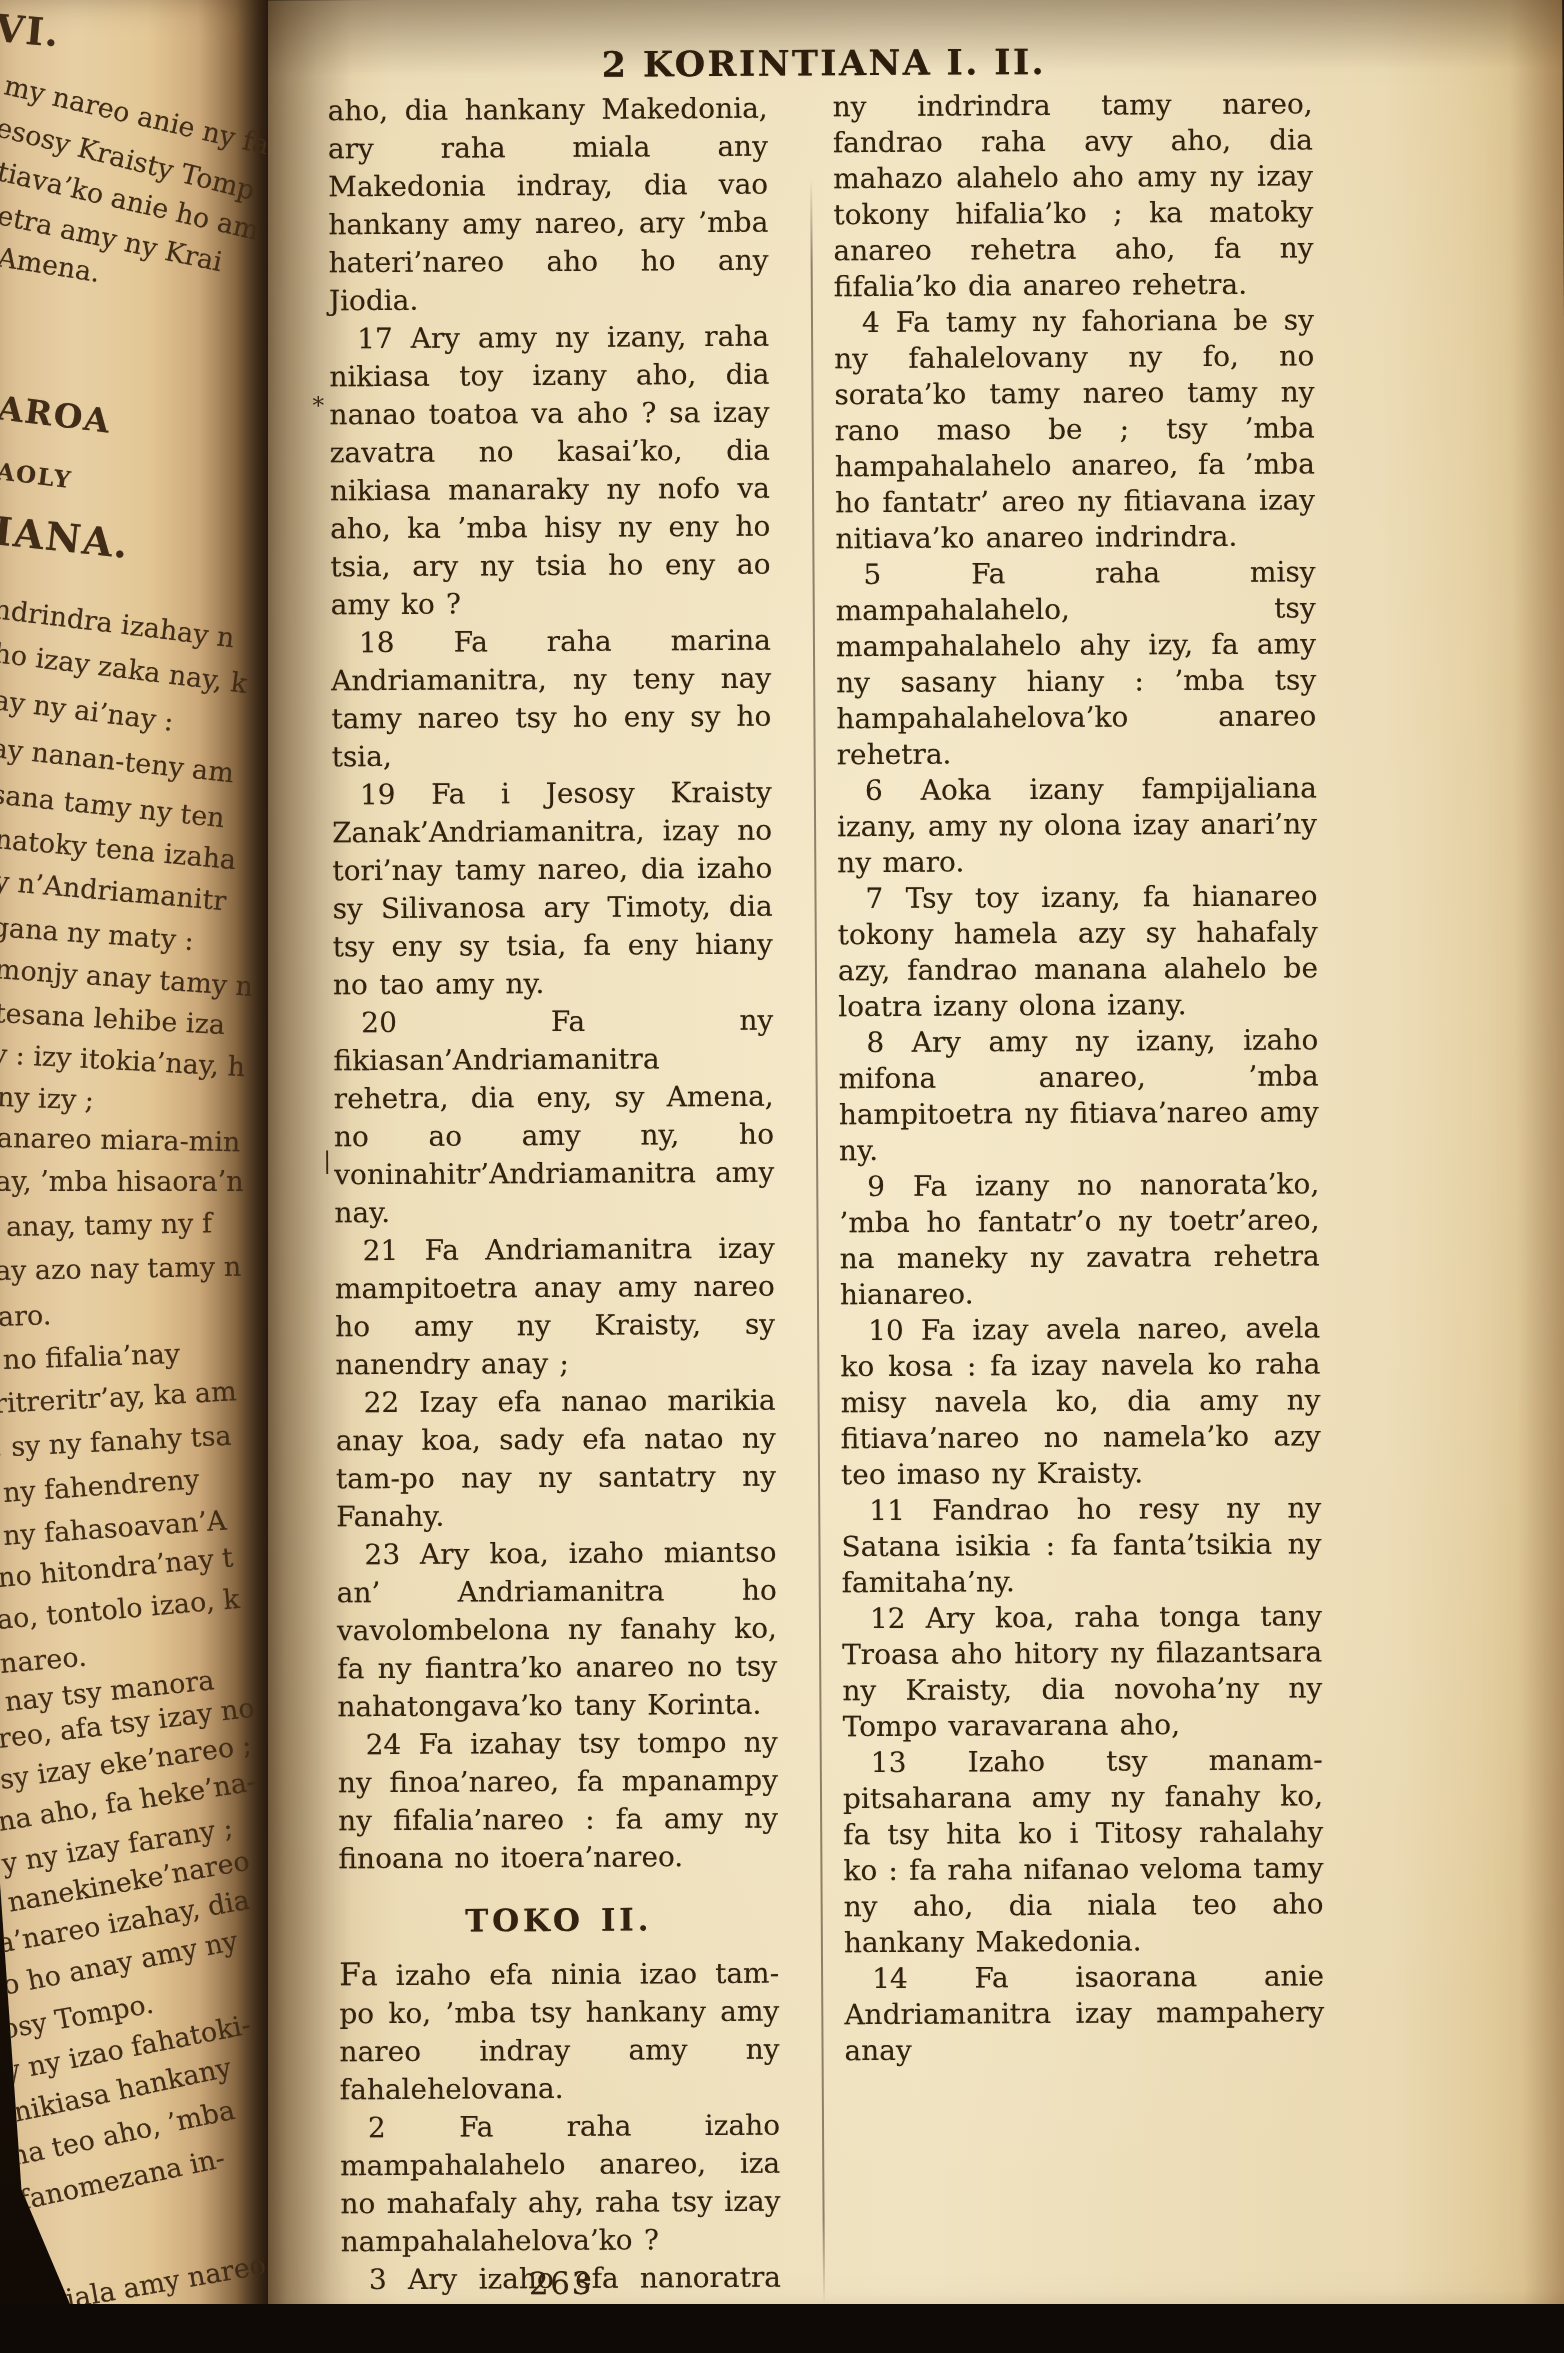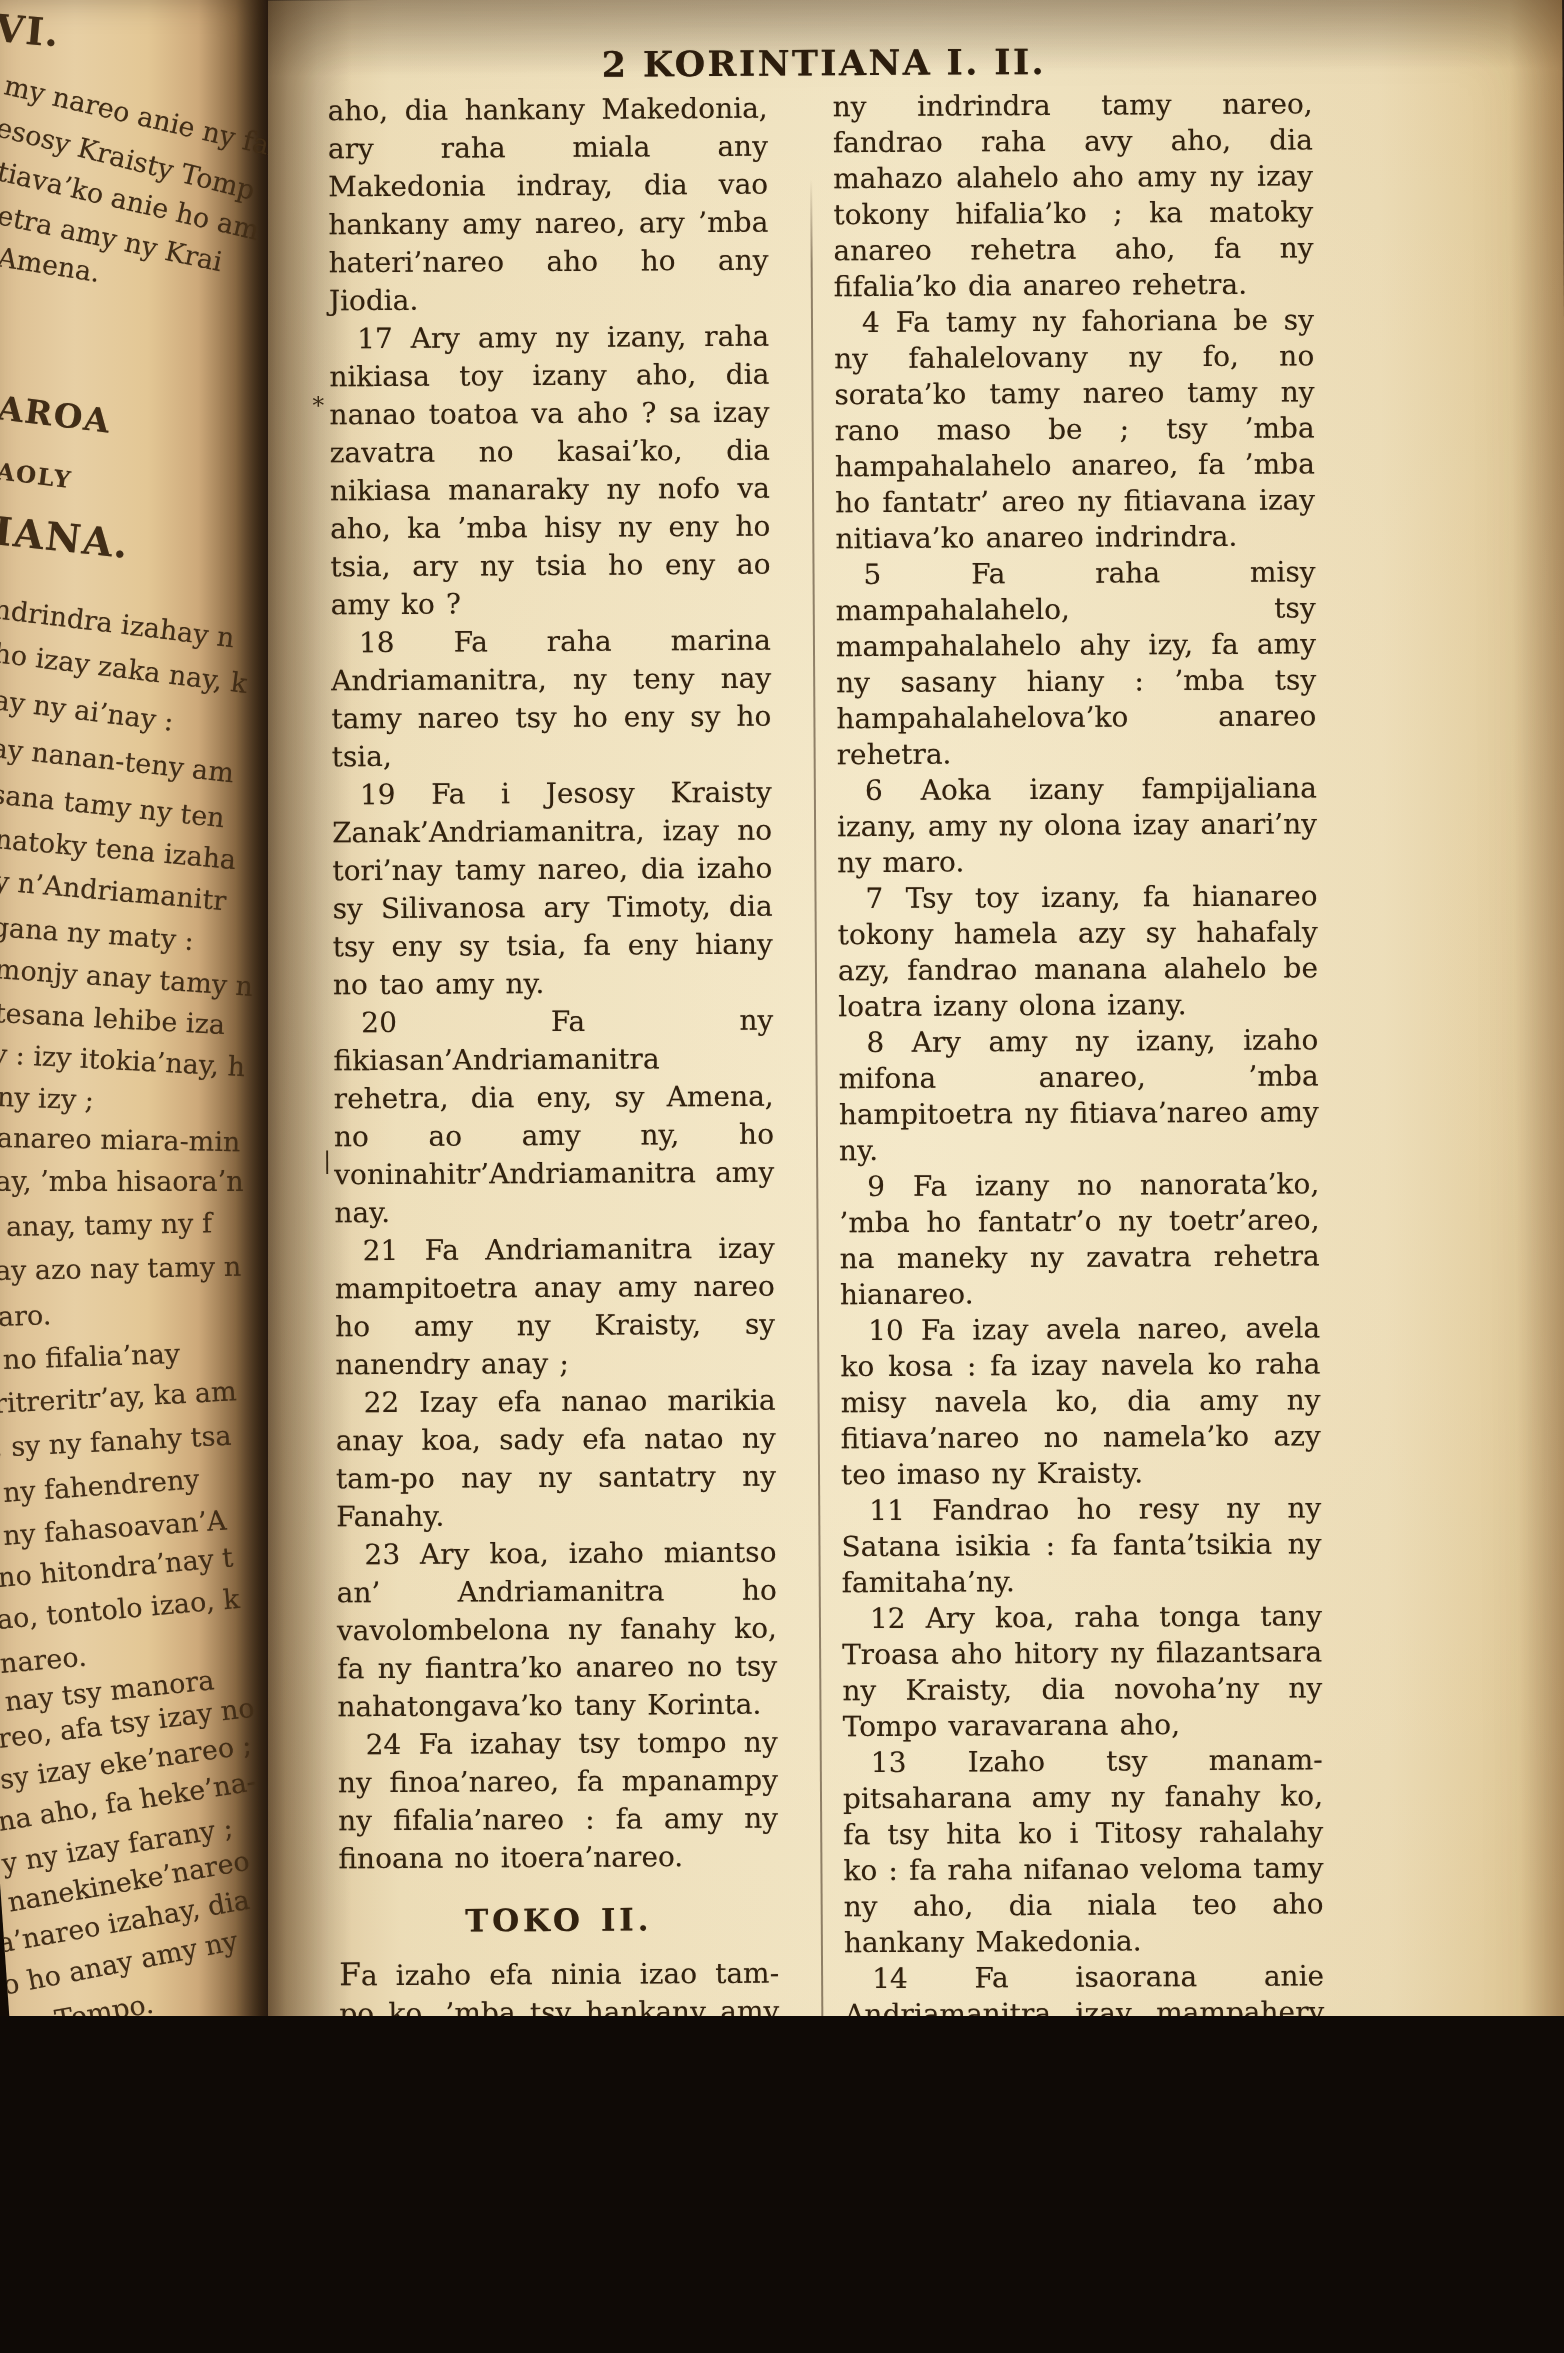--- a/index.html
+++ b/index.html
@@ -1,16 +1,16 @@
 <!DOCTYPE html>
 <html style="font-size:12.5px"><head>
 <meta charset="utf-8">
 <style>
   html,body{margin:0;padding:0;background:#0f0a06;}
-  #stage{position:relative;width:1565px;height:2016px;overflow:hidden;
+  #stage{position:relative;width:1565px;height:2304px;overflow:hidden;
          background:linear-gradient(180deg,#241911 0%,#1c1209 60%,#120b05 100%);
          font-family:"DejaVu Serif","Liberation Serif",serif;}
 
   
   .main-page{position:absolute;left:244px;top:-6.3px;width:1318px;height:2368px;z-index:2;
     background:
       radial-gradient(115% 85% at 52% 42%, rgba(255,248,225,.30), rgba(255,248,225,0) 62%),
       linear-gradient(180deg, rgba(70,48,24,.38) 0%, rgba(70,48,24,0) 3.2%, rgba(70,48,24,0) 97%, rgba(70,48,24,.30) 100%),
       linear-gradient(90deg,#97764e 0%,#c9ab7d 2.2%,#e0cba2 5.5%,#ecdcb6 11%,#f0e3c1 50%,#ead9b2 86%,#dfc795 96%,#b3905f 100%);
     transform:rotate(-0.35deg);transform-origin:85% 0;

